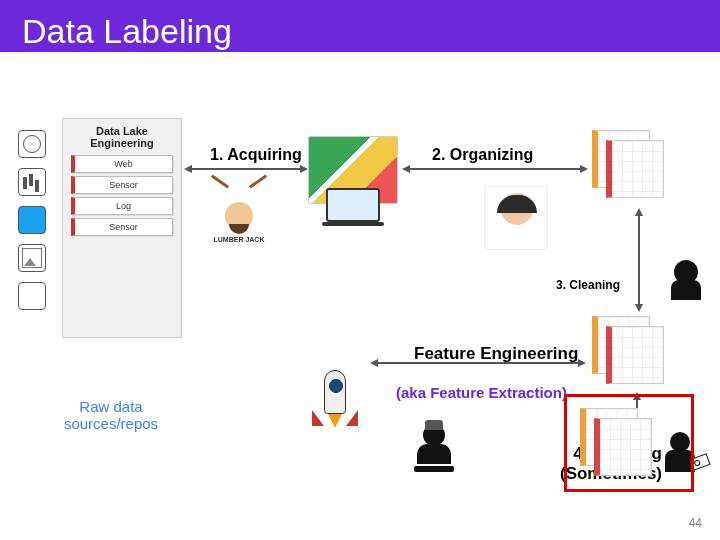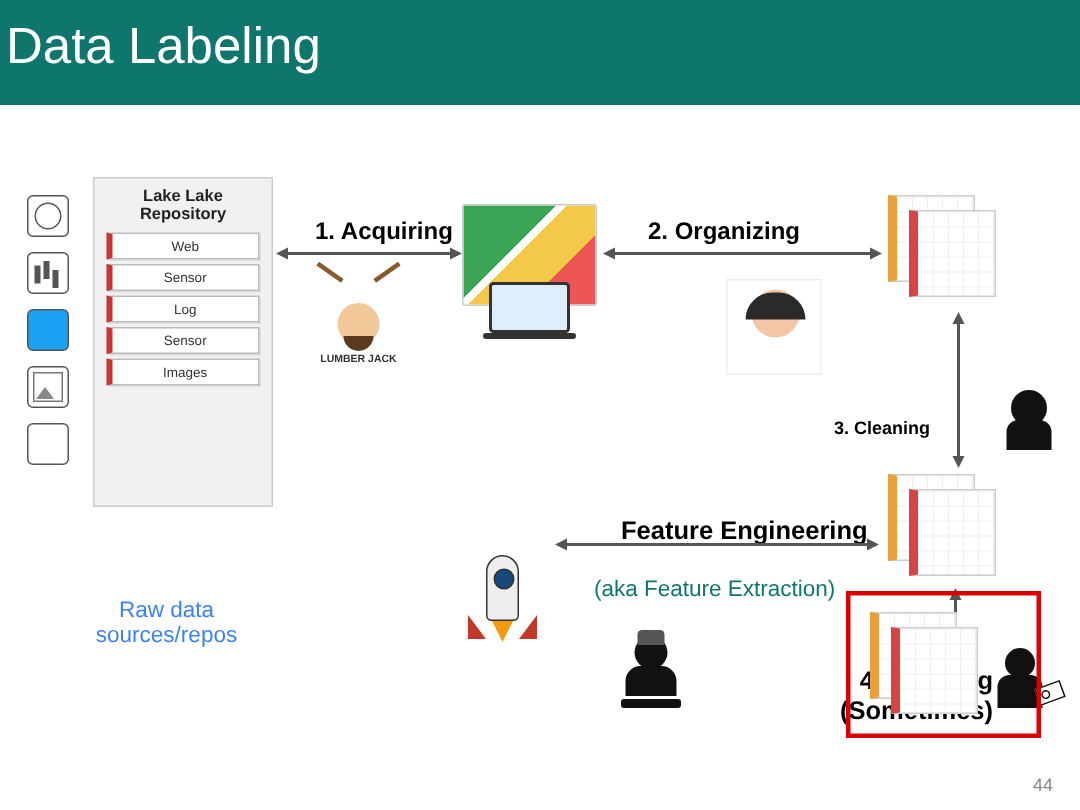--- a/index.html
+++ b/index.html
@@ -6,38 +6,38 @@
   body {
     width: 720px;
     height: 540px;
     font-family: Arial, Helvetica, sans-serif;
     background: #fff;
     position: relative;
     overflow: hidden;
   }
   .title-bar {
     width: 100%;
-    height: 70px;
-    background: #0f766e;
+    height: 52px;
+    background: #6d28d9;
     color: #fff;
-    padding: 12px 4px;
+    padding: 12px 22px;
     font-size: 34px;
     font-weight: 400;
   }
   .label {
     position: absolute;
     font-weight: 700;
     font-size: 16px;
     color: #000;
   }
   .label-sm {
     position: absolute;
-    font-weight: 400;
+    font-weight: 700;
     font-size: 15px;
-    color: #0f766e;
+    color: #6d28d9;
   }
   .caption {
     position: absolute;
     font-size: 15px;
     text-align: center;
     color: #3b82f6;
   }
   .page-num {
     position: absolute;
     bottom: 10px;
@@ -231,26 +231,25 @@
 
 <div class="icon-stack">
   <div class="mini-globe"></div>
   <div class="mini-bars"></div>
   <div class="mini-bird"></div>
   <div class="mini-photo"></div>
   <div class="mini-db"></div>
 </div>
 
 <div class="repo-box">
-  <div class="repo-title">Lake Lake Repository</div>
+  <div class="repo-title">Data Lake Engineering</div>
   <div class="repo-item">Web</div>
   <div class="repo-item">Sensor</div>
   <div class="repo-item">Log</div>
   <div class="repo-item">Sensor</div>
-  <div class="repo-item">Images</div>
 </div>
 
 <div class="label" style="left:210px; top:146px;">1. Acquiring</div>
 <div class="label" style="left:432px; top:146px;text-align:center;">2. Organizing</div>
 <div class="label" style="left:556px; top:278px; font-size:12px;">3. Cleaning</div>
 <div class="label" style="left:562px; top:444px; text-align:right; width:100px; font-size:17px;">4. Labeling</div>
 <div class="label" style="left:556px; top:464px; text-align:right; width:106px; font-size:17px;">(Sometimes)</div>
 
 <div class="label" style="left:414px; top:344px; font-size:17px;">Feature Engineering</div>
 <div class="label-sm" style="left:396px; top:384px;">(aka Feature Extraction)</div>

